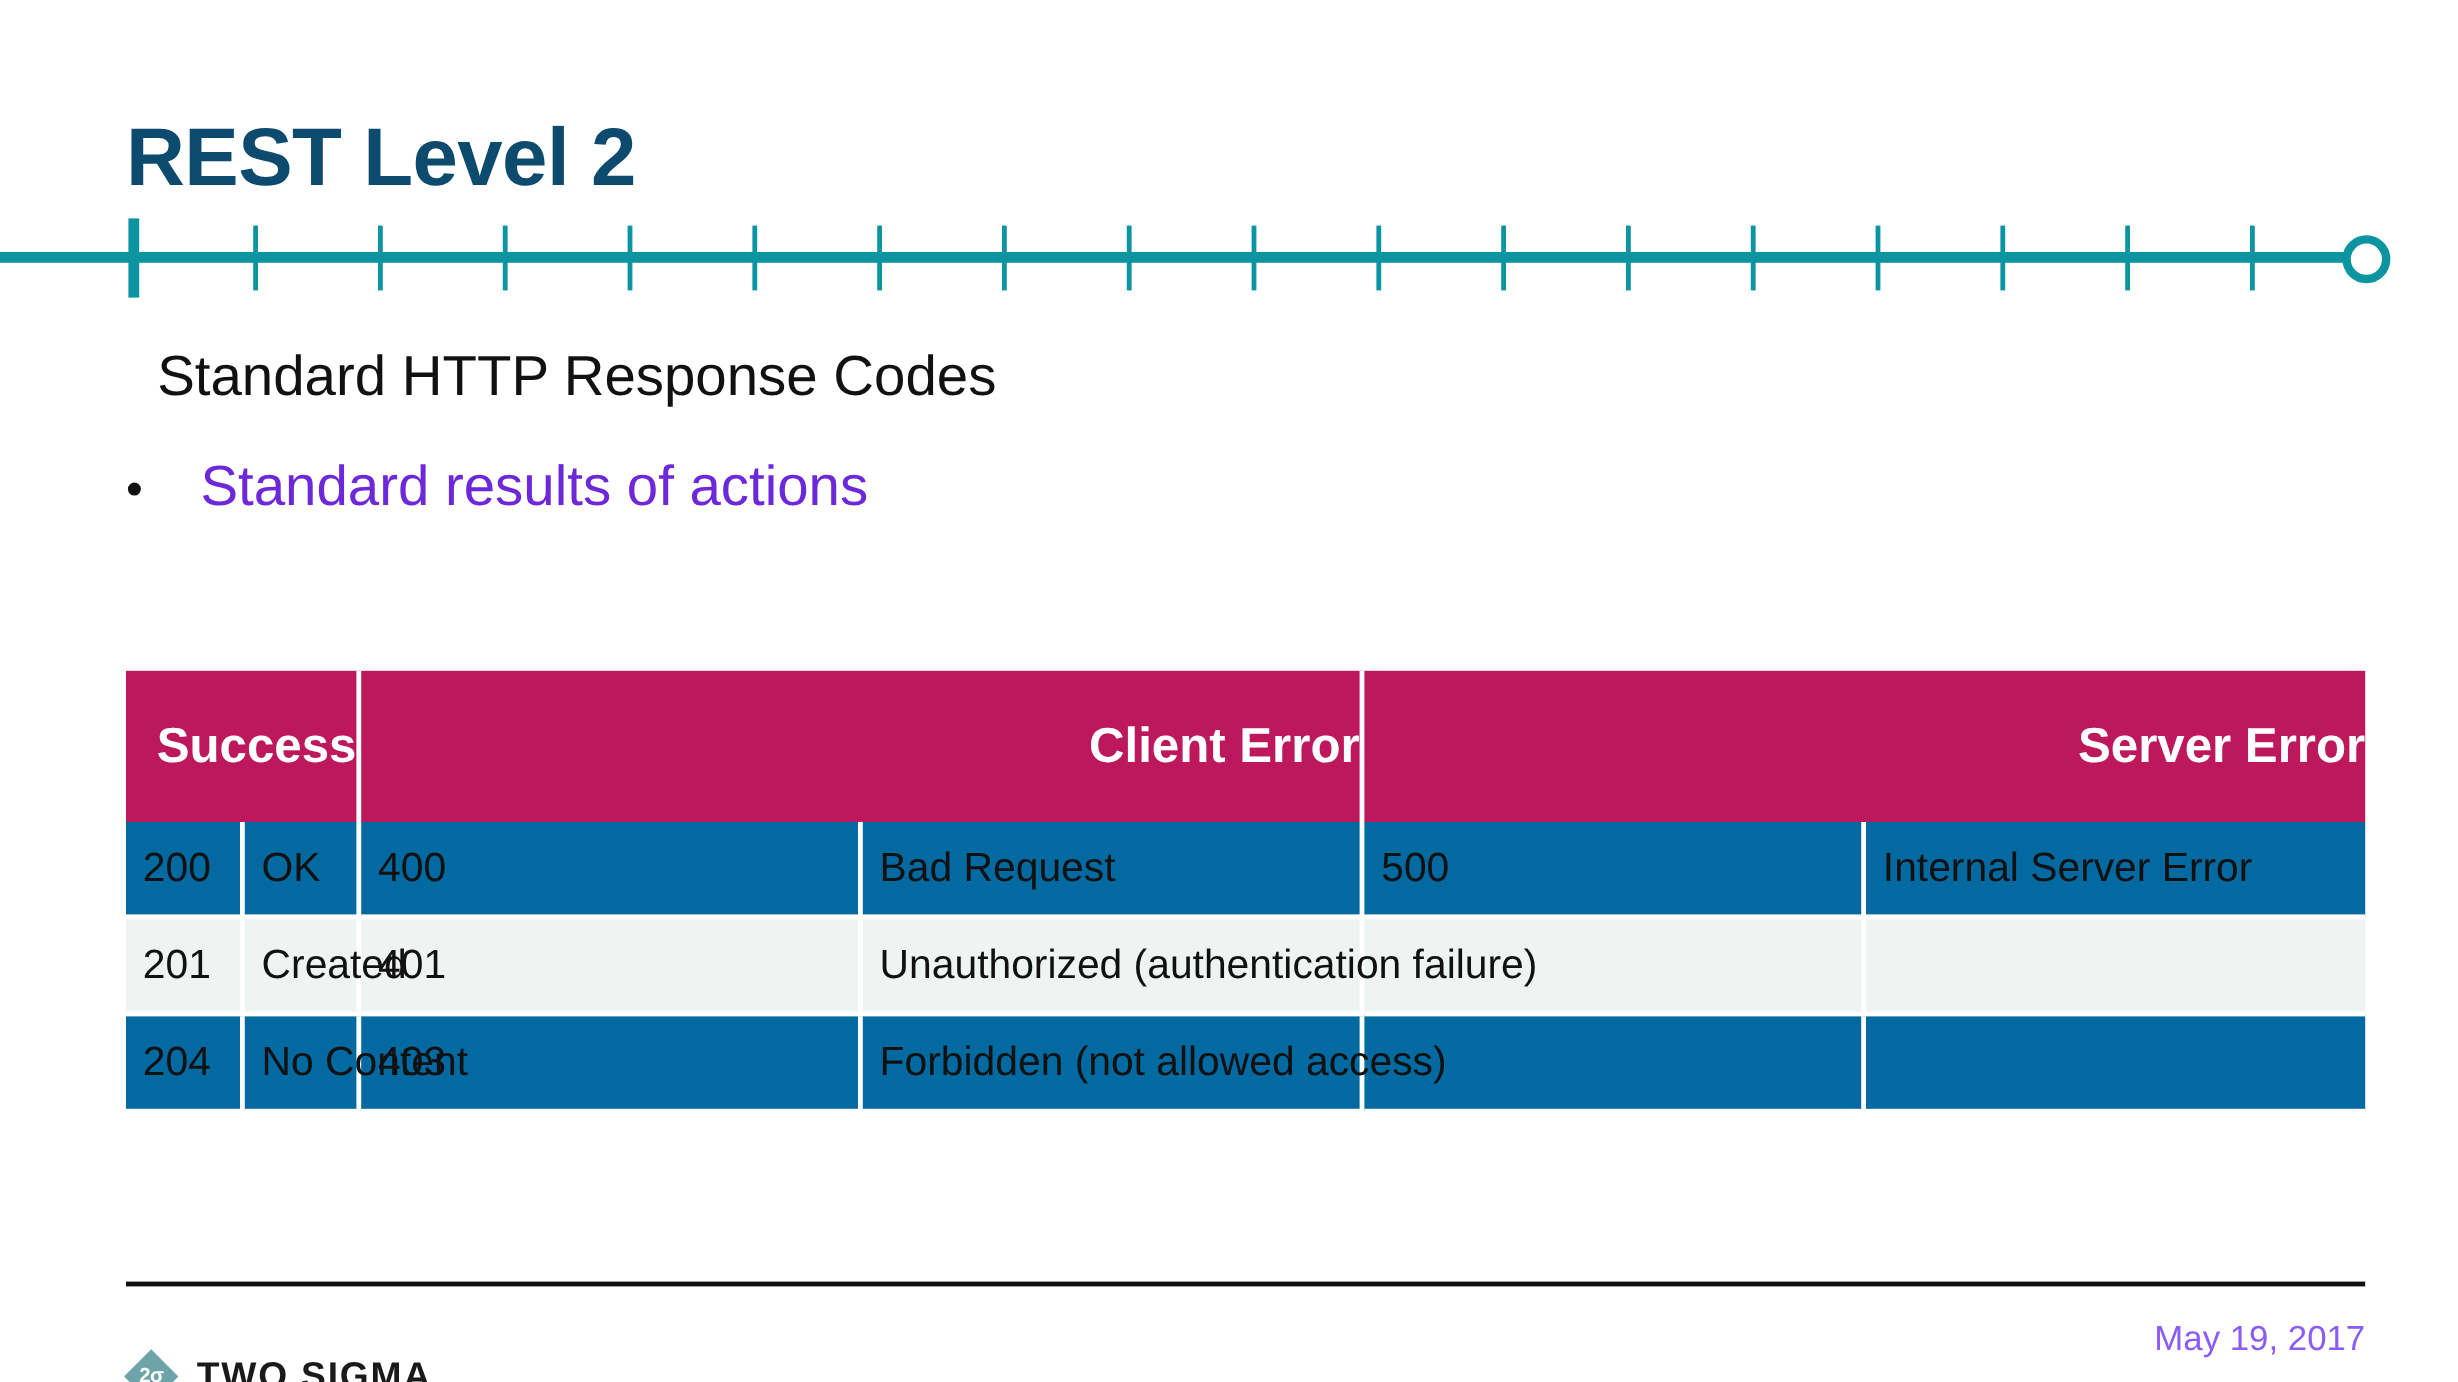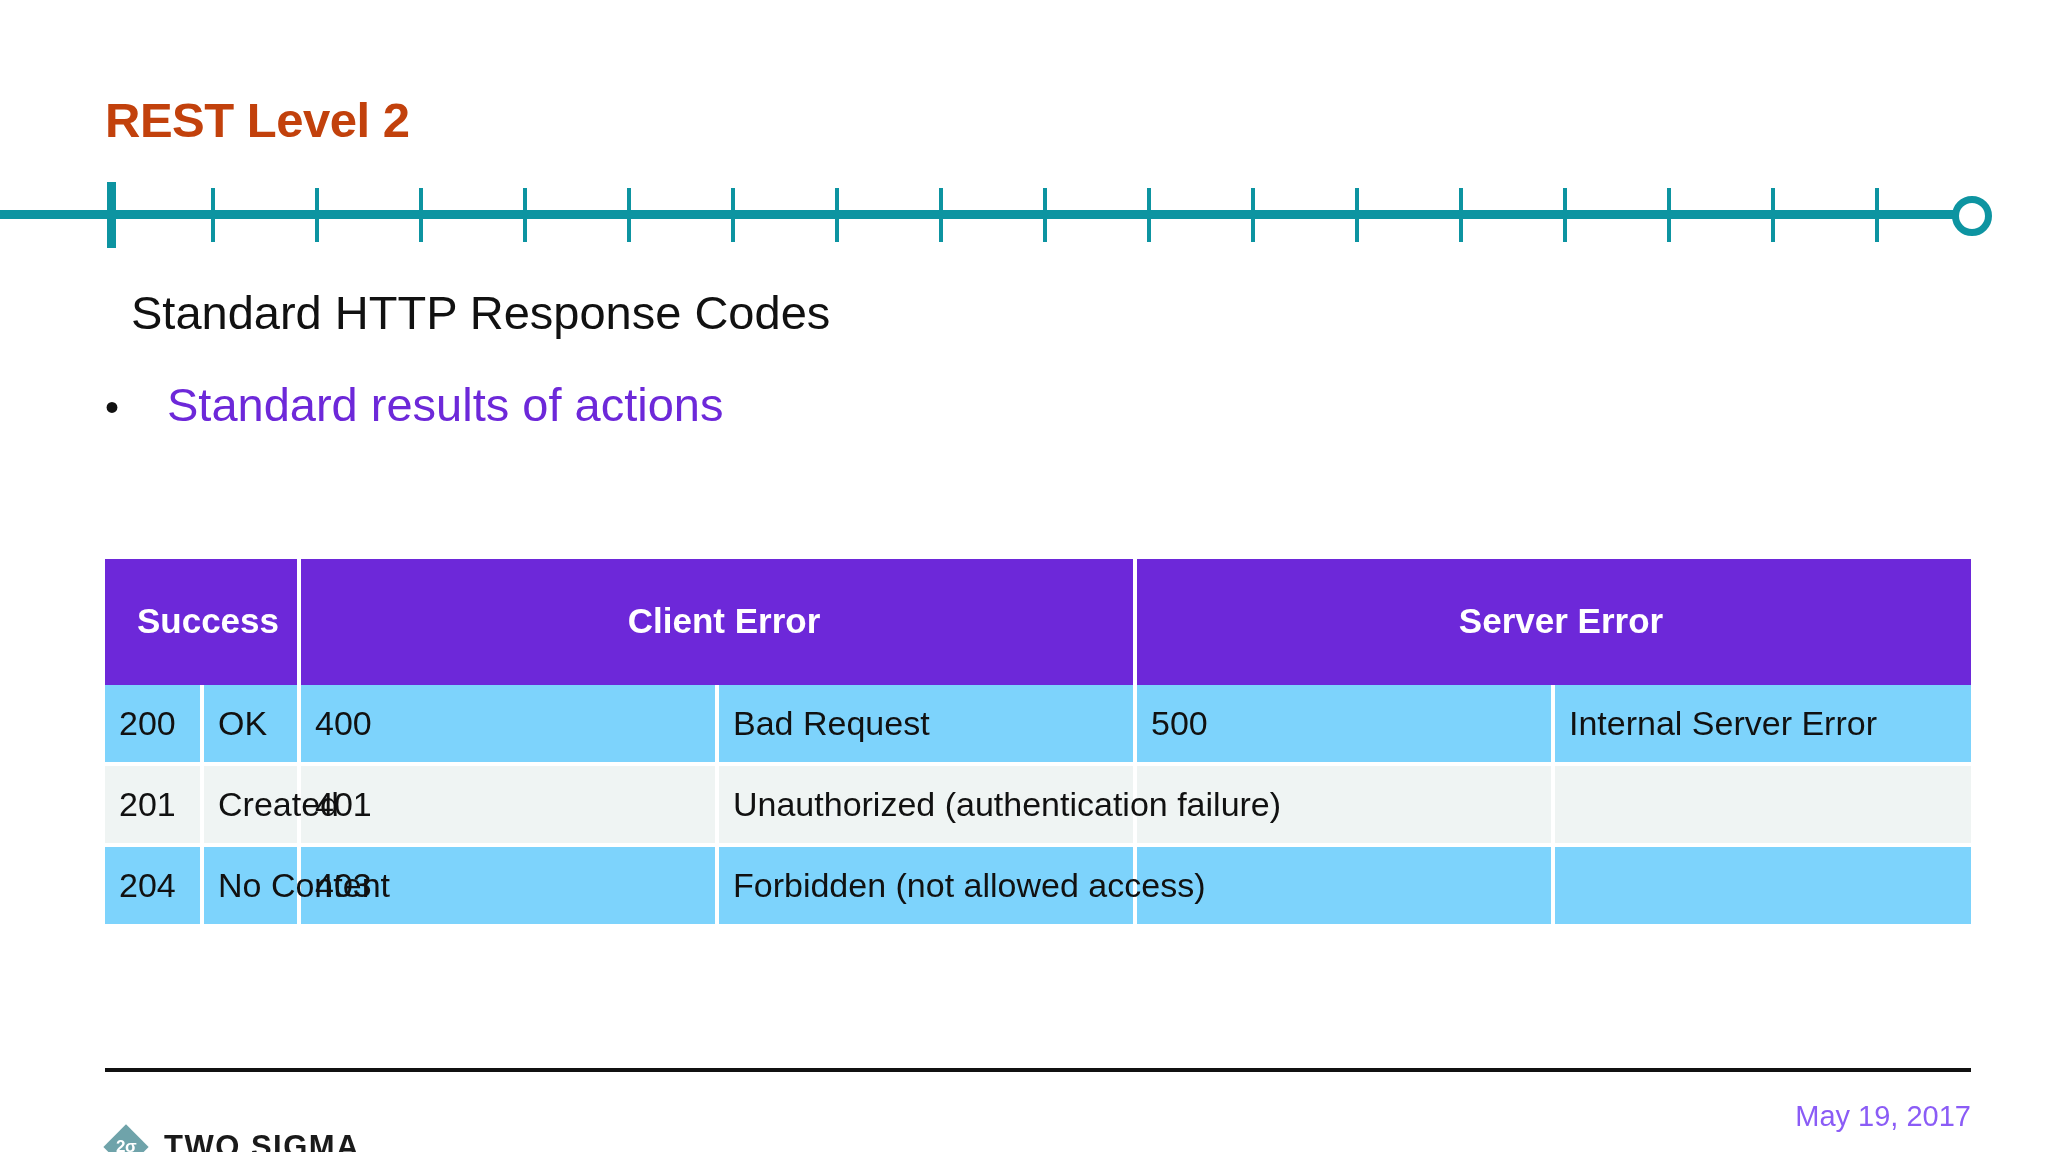--- a/index.html
+++ b/index.html
@@ -14,24 +14,24 @@
     color: #000000;
     overflow: hidden;
     position: relative;
   }
 
   
   .slide-title {
     position: absolute;
     left: 105px;
     top: 92px;
-    font-size: 49px;
+    font-size: 68px;
     font-weight: bold;
     letter-spacing: -0.5px;
-    color: #c2410c;
+    color: #0c4a6e;
     white-space: nowrap;
   }
 
   
   .timeline {
     position: absolute;
     left: 0;
     top: 180px;
     width: 2048px;
     height: 72px;
@@ -101,44 +101,44 @@
   
   .codes-table {
     position: absolute;
     left: 105px;
     top: 559px;
     width: 1866px;
     border-collapse: collapse;
     table-layout: fixed;
   }
   .codes-table th {
-    background: #6d28d9;
+    background: #be185d;
     color: #ffffff;
-    font-size: 35px;
-    font-weight: bold;
-    text-align: center;
+    font-size: 41px;
+    font-weight: bold;
+    text-align: right;
     padding: 22px 0 24px 14px;
     height: 80px;
     border-right: 4px solid #ffffff;
     vertical-align: middle;
   }
   .codes-table th.last { border-right: none; }
 
   .codes-table td {
     font-size: 34px;
     color: #111111;
     padding: 0 0 0 14px;
     height: 77px;
     vertical-align: middle;
     border-right: 4px solid #ffffff;
     border-bottom: 4px solid #ffffff;
     white-space: nowrap;
   }
   .codes-table td.last { border-right: none; }
-  .codes-table tr.odd td  { background: #7dd3fc; }
+  .codes-table tr.odd td  { background: #0369a1; }
   .codes-table tr.even td { background: #EFF4F3; }
 
   .col-code  { width: 178px; }
   .col-desc1 { width: 242px; }
   .col-code2 { width: 175px; }
   .col-desc2 { width: 665px; }
   .col-code3 { width: 190px; }
   .col-desc3 { width: 416px; }
 
   

